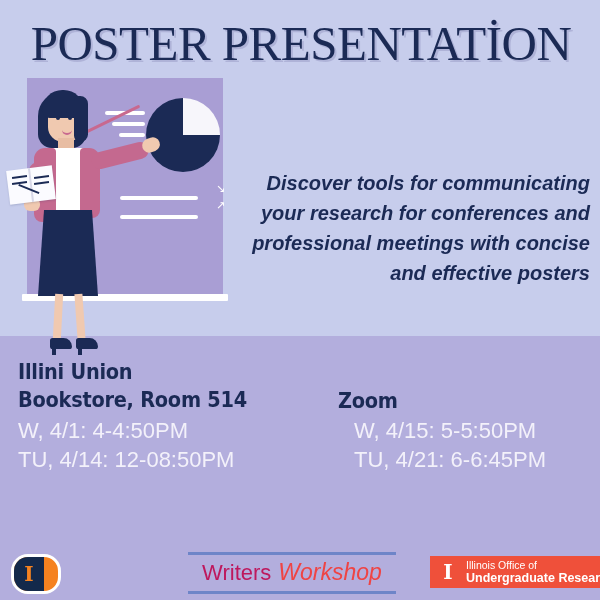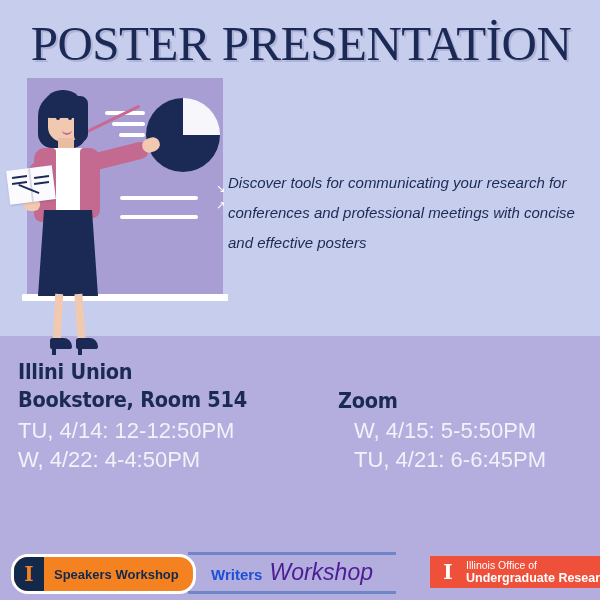--- a/index.html
+++ b/index.html
@@ -63,25 +63,26 @@
     font-size: 50px;
     text-shadow: 2px 2px 0 rgba(120,120,170,0.35);
     margin-right: 12px;
   }
 
   
   .description {
     position: absolute;
     left: 228px; top: 168px;
     width: 362px;
-    text-align: left;
+    text-align: right;
     font-style: italic;
-    font-size: 15px;
+    font-size: 20px;
     line-height: 30px;
     color: #1b2a55;
+    font-weight: bold;
   }
 
   
   .illus { position: absolute; left: 0; top: 70px; width: 240px; height: 290px; }
   .board {
     position: absolute;
     left: 27px; top: 8px;
     width: 196px; height: 218px;
     background: #a99ed4;
   }
@@ -235,22 +236,22 @@
   .logo-writers {
     position: absolute;
     left: 188px; top: 552px;
     width: 208px;
     border-top: 3px solid #6e85c8;
     border-bottom: 3px solid #6e85c8;
     padding: 4px 0 5px 0;
     text-align: center;
     white-space: nowrap;
   }
-  .logo-writers .w1 { font-size: 15px; font-weight: bold; color: #1d4ed8; }
-  .logo-writers .w2 { font-size: 23px; font-style: italic; color: #4c1d95; margin-left: 7px; }
+  .logo-writers .w1 { font-size: 22px; font-weight: normal; color: #be185d; }
+  .logo-writers .w2 { font-size: 23px; font-style: italic; color: #ef4444; margin-left: 7px; }
 
   .logo-ugr {
     position: absolute;
     left: 430px; top: 556px;
     height: 32px;
     background: #ef503a;
     display: flex;
     align-items: center;
     padding: 0 8px 0 6px;
   }
@@ -320,37 +321,36 @@
     <div class="shoe shoe-r"></div>
     <div class="heel heel-l"></div>
     <div class="heel heel-r"></div>
   </div>
 
   <div class="venue-heading venue-a">
     <div>Illini Union</div>
     <div>Bookstore, Room 514</div>
   </div>
   <div class="session-list sessions-a">
-    <div>TU, 4/14: 12-12:50PM</div>
-    <div>W, 4/22: 4-4:50PM</div>
+    <div>W, 4/1: 4-4:50PM</div>
+    <div>TU, 4/14: 12-08:50PM</div>
   </div>
 
   <div class="venue-heading venue-b">
     <div>Zoom</div>
   </div>
   <div class="session-list sessions-b">
     <div>W, 4/15: 5-5:50PM</div>
     <div>TU, 4/21: 6-6:45PM</div>
   </div>
 
   <div class="logo-speakers">
     <div class="iblock">
       <span class="i-glyph i-orange">I</span>
     </div>
-    <span class="ltext">Speakers Workshop</span>
   </div>
 
   <div class="logo-writers">
     <span class="w1">Writers</span><span class="w2">Workshop</span>
   </div>
 
   <div class="logo-ugr">
     <div class="iwrap">
       <span class="i-glyph i-white">I</span>
     </div>

